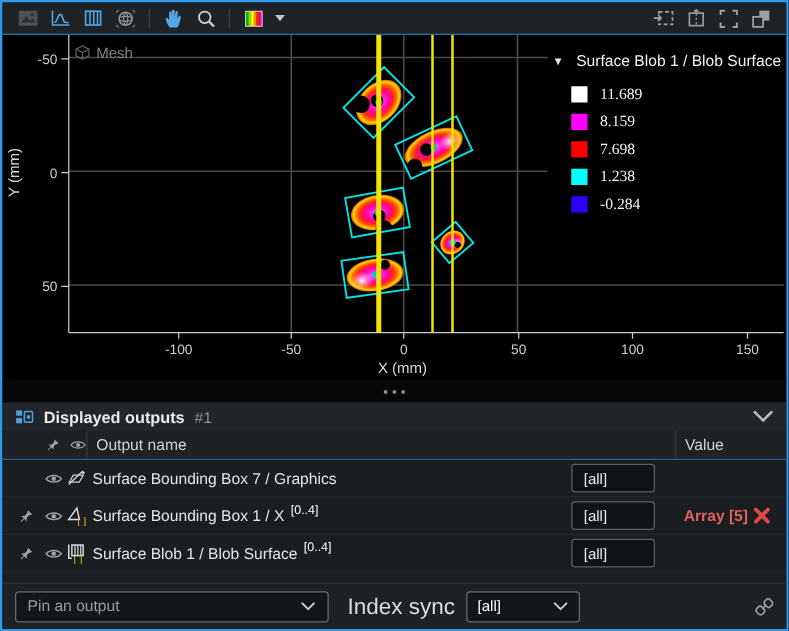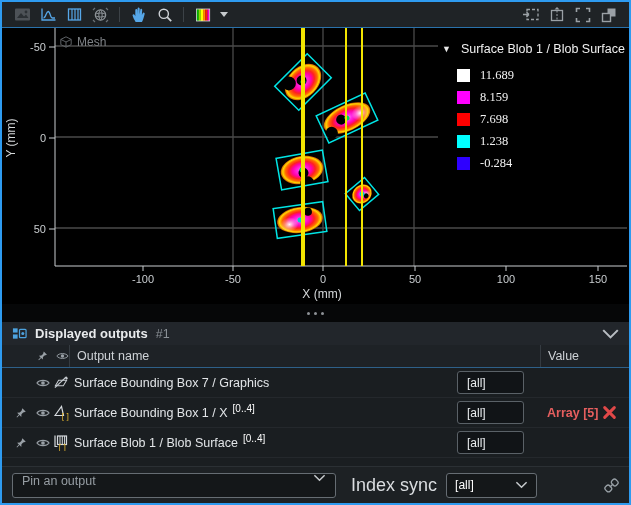--- a/index.html
+++ b/index.html
@@ -51,21 +51,21 @@
   .row-icon { width:27px; flex:none; display:flex; justify-content:center; align-items:center; }
   .row-name { flex:1; color:#e2e5e8; font-size:12.5px; display:flex; align-items:center; gap:5px; }
   .row-range { font-size:10px; color:#fdfdfd; position:relative; top:-4px; }
   .row-index { width:89px; flex:none; display:flex; align-items:center; }
   .index-btn { margin-left:18px; width:67px; height:23px; background:#111417; border:1px solid #5a6167; border-radius:3px; color:#eceff1; font-size:12px; display:flex; align-items:center; padding-left:9px; }
   .row-value { width:101px; flex:none; display:flex; align-items:flex-end; padding-left:19px; padding-right:12px; }
   .array-text { color:#e65f5f; font-weight:700; font-size:12.5px; }
   .close-slot { margin-left:auto; display:flex; align-items:center; }
 
   .bottom-bar { margin-top:auto; height:37px; flex:none; background:#1d2124; border-top:1px solid #2b3034; display:flex; align-items:center; padding:0 10px; }
-  .combo { width:324px; height:25px; background:#141719; border:1px solid #666d73; border-radius:3px; display:flex; padding:0 9px; }
+  .combo { width:251px; height:25px; background:#141719; border:1px solid #666d73; border-radius:3px; display:flex; align-items:center; padding:0 9px; }
   .combo-placeholder { color:#979ea4; font-size:12.5px; }
   .combo .chev { margin-left:auto; display:flex; }
   .sync-label { margin-left:15px; color:#dadde0; font-size:18px; }
   .sync-dd { margin-left:9px; width:91px; height:25px; background:#141719; border:1px solid #666d73; border-radius:3px; display:flex; align-items:center; padding:0 8px; color:#ffffff; font-size:12px; }
   .sync-dd .chev { margin-left:auto; display:flex; }
   .link-btn { margin-left:auto; display:flex; align-items:center; }
 </style>
 </head>
 <body>
 

